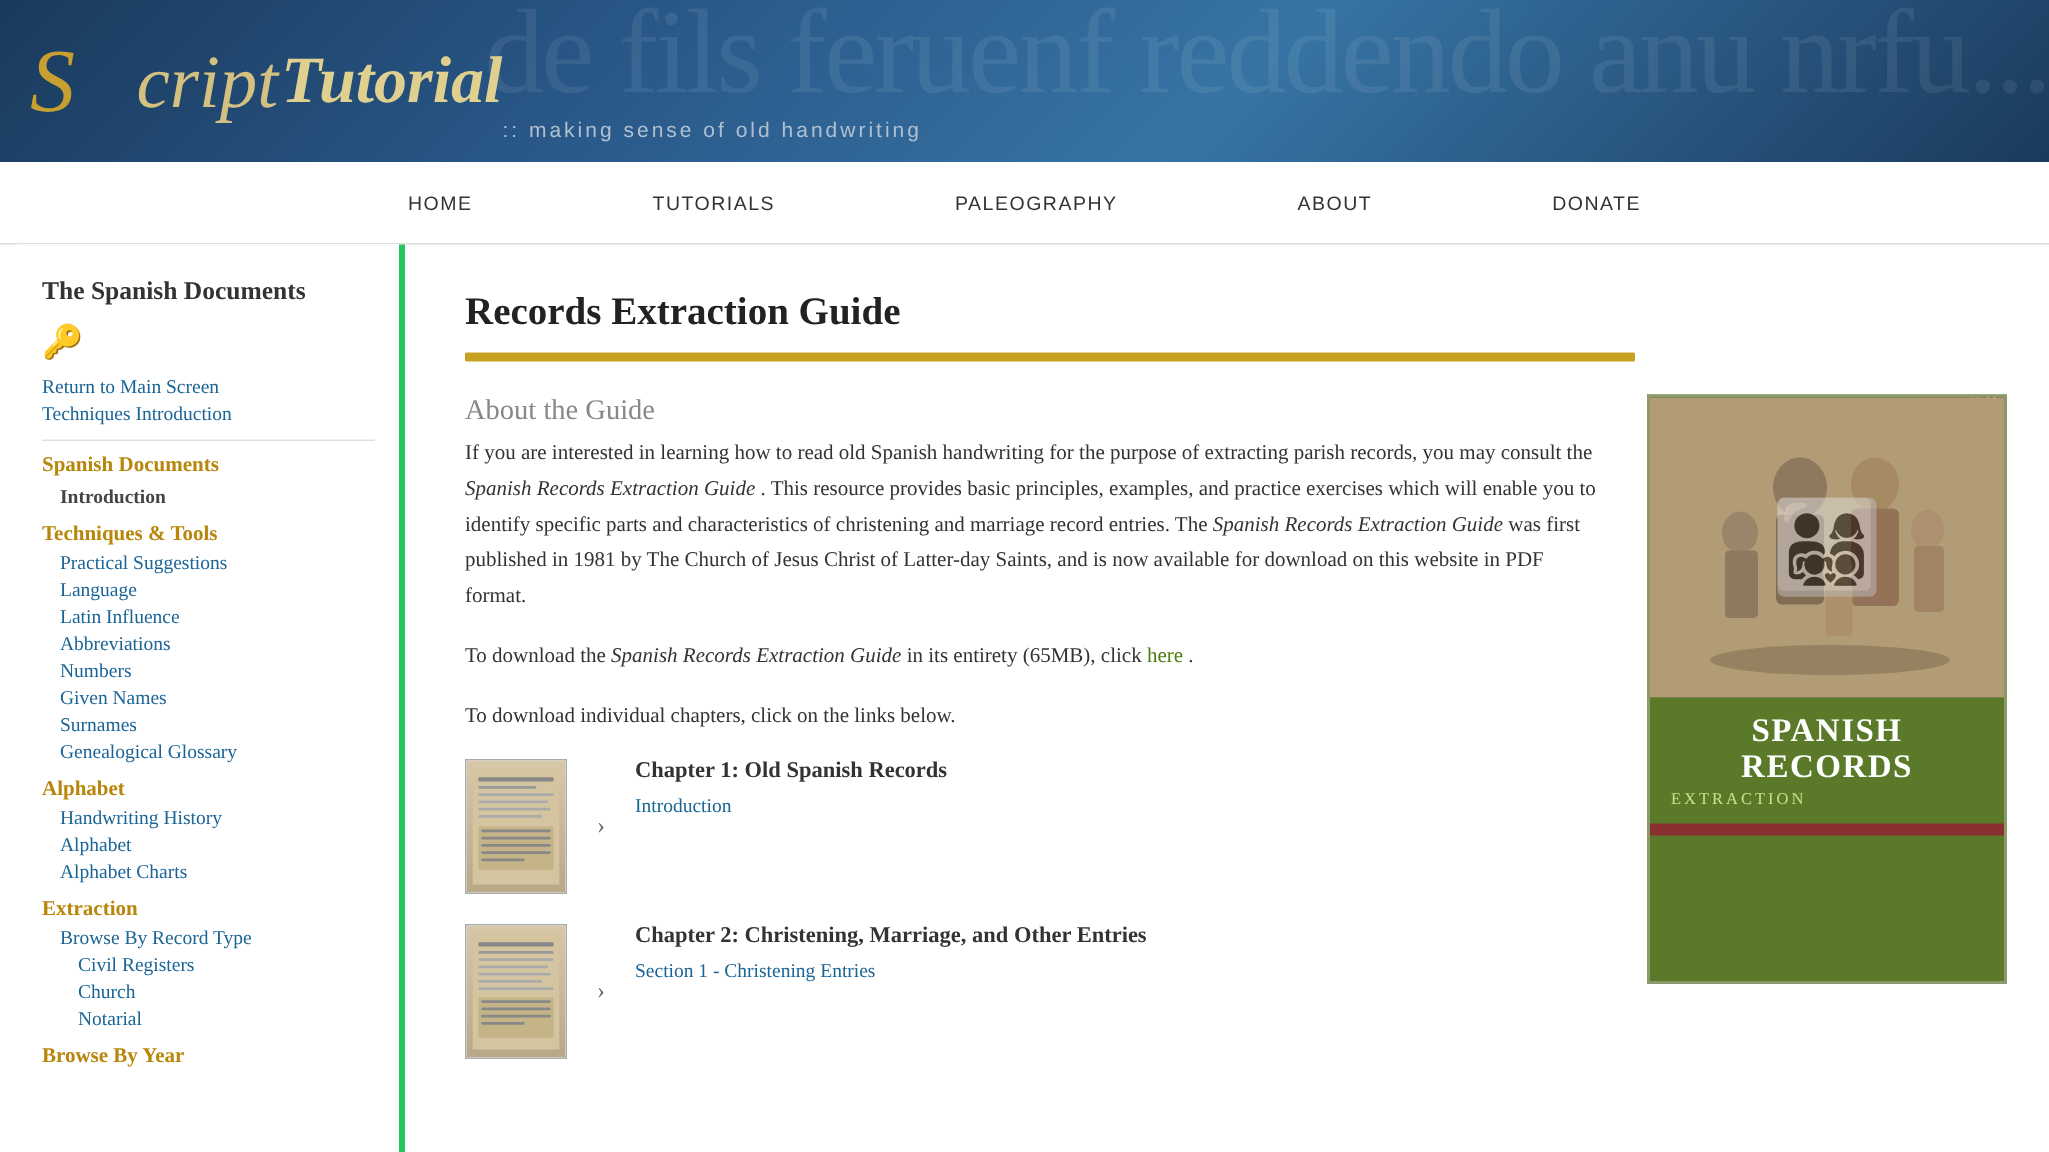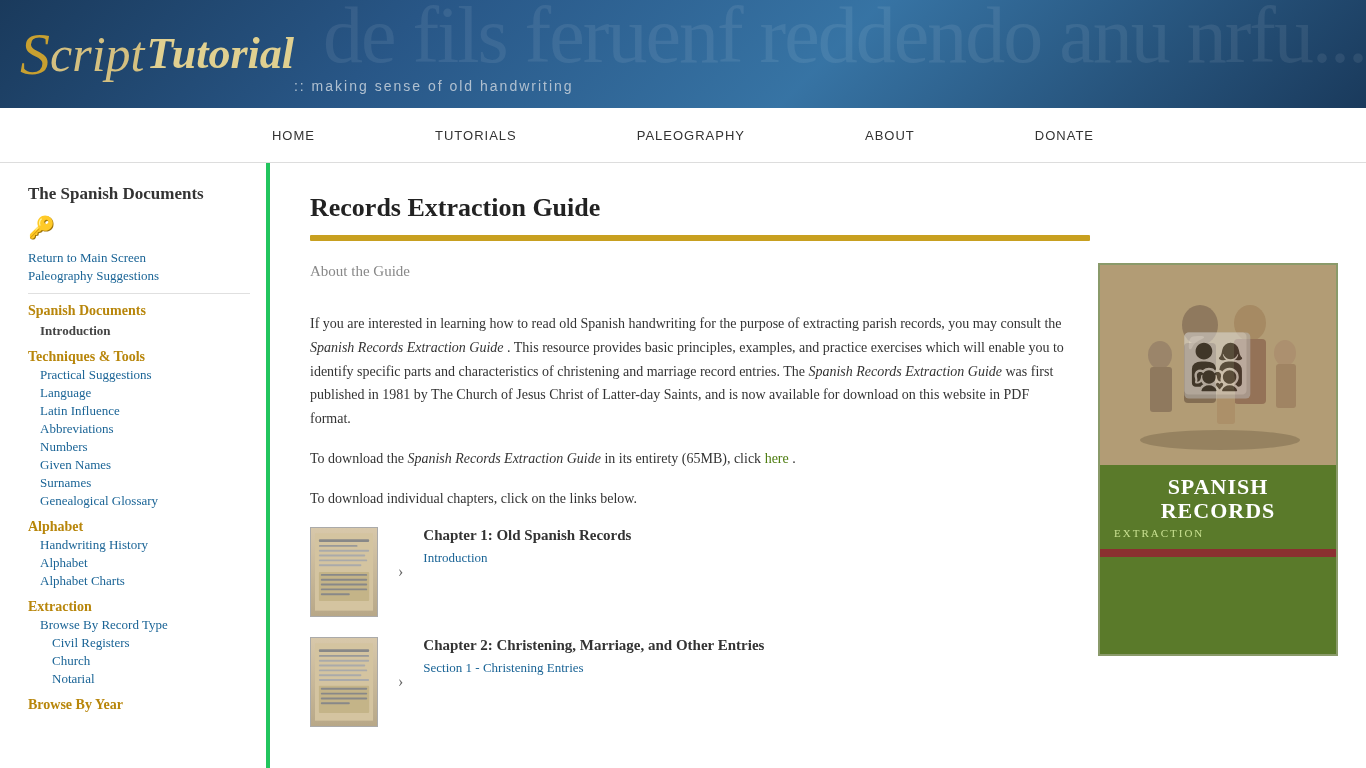--- a/index.html
+++ b/index.html
@@ -132,24 +132,24 @@
     .gold-bar {
       height: 6px;
       background: #c8a020;
       width: 780px;
       max-width: 100%;
       margin-bottom: 22px;
       border-radius: 1px;
     }
 
     .section-heading {
-      font-size: 15px;
+      font-size: 19px;
       color: #888;
       font-weight: normal;
-      margin-bottom: 32px;
+      margin-bottom: 6px;
       font-style: normal;
     }
 
     .content-text {
       font-size: 14px;
       line-height: 1.7;
       color: #333;
       margin-bottom: 16px;
     }
     .content-text em {
@@ -286,41 +286,41 @@
     }
   </style>
 </head>
 <body>
 
 <div id="header">
   <div id="header-bg"></div>
   <div id="header-bg-script">de fils feruenf reddendo anu nrfu...</div>
   <div id="header-text-overlay">
     <span style="font-family:'Palatino Linotype',Palatino,serif;font-size:60px;color:#c8a030;font-style:italic;line-height:1;">S</span>
-    <span style="font-family:'Palatino Linotype',Palatino,serif;font-size:50px;color:#d4c080;font-style:italic;line-height:1;">cript</span>
+    <span style="font-family:'Palatino Linotype',Palatino,serif;font-size:50px;color:#d4c080;font-style:italic;line-height:1;margin-left:41px;">cript</span>
     <span style="font-family:'Palatino Linotype',Palatino,serif;font-size:44px;color:#e0d090;font-style:italic;line-height:1;margin-left:2px;font-weight:bold;">Tutorial</span>
     <span style="font-family:Arial,sans-serif;font-size:14px;color:#b0c0d0;letter-spacing:2px;align-self:flex-end;padding-bottom:14px;">:: making sense of old handwriting</span>
   </div>
 </div>
 
 <nav id="navbar">
   <a class="nav-item">HOME</a>
   <a class="nav-item">TUTORIALS</a>
   <a class="nav-item">PALEOGRAPHY</a>
   <a class="nav-item">ABOUT</a>
   <a class="nav-item">DONATE</a>
 </nav>
 
 <div id="main-layout">
 
   <aside id="sidebar">
     <div class="sidebar-title">The Spanish Documents</div>
     <span class="sidebar-icon">🔑</span>
     <a class="sidebar-link">Return to Main Screen</a>
-    <a class="sidebar-link">Paleography Suggestions</a>
+    <a class="sidebar-link">Techniques Introduction</a>
 
     <div class="sidebar-divider"></div>
 
     <a class="sidebar-link bold-gold">Spanish Documents</a>
     <a class="sidebar-link bold-dark sidebar-indent">Introduction</a>
 
     <a class="sidebar-link bold-gold">Techniques &amp; Tools</a>
     <div class="sidebar-indent">
       <a class="sidebar-link">Practical Suggestions</a>
       <a class="sidebar-link">Language</a>

